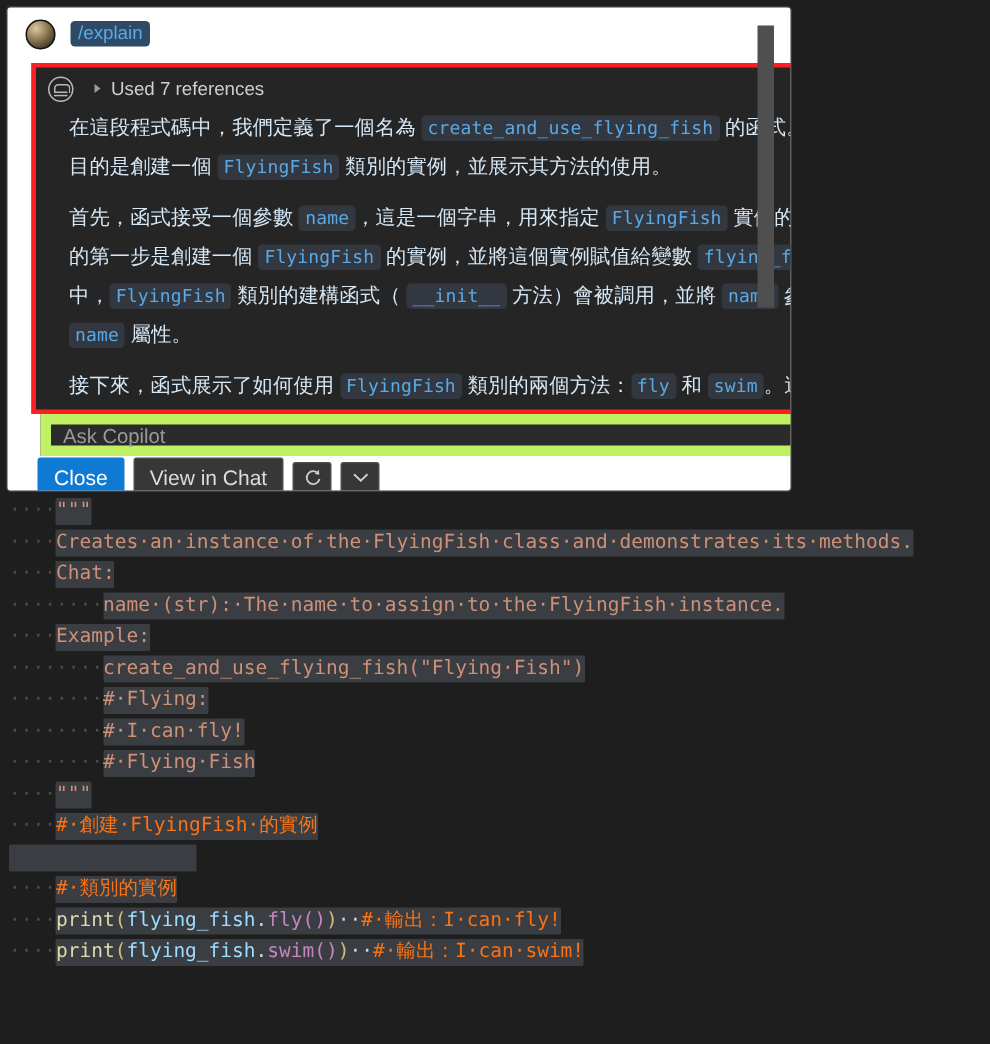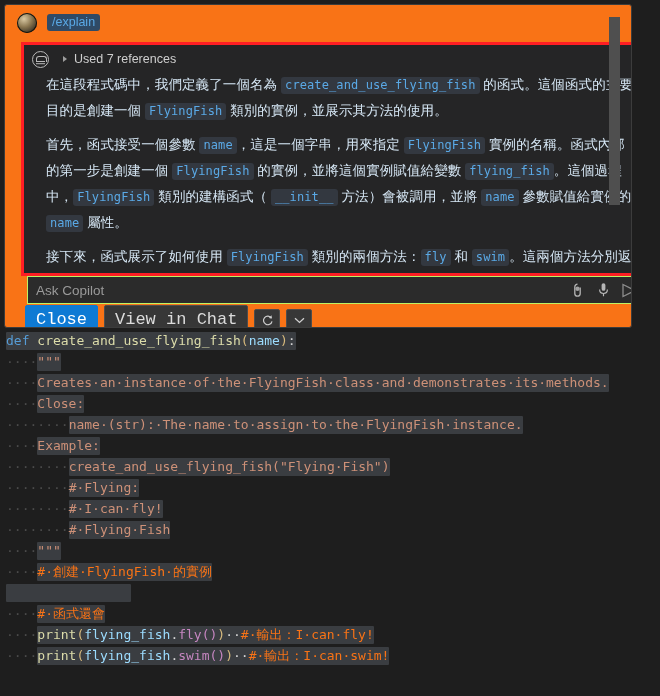--- a/index.html
+++ b/index.html
@@ -9,22 +9,22 @@
     background: #1e1e1e;
     font-family: "Liberation Sans", "DejaVu Sans", sans-serif;
     overflow: hidden;
   }
   #root { position: relative; width: 660px; height: 696px; background: #1e1e1e; }
 
   
   .panel {
     position: absolute;
     left: 4px; top: 4px;
-    width: 628px; height: 324px;
-    background: #f97316;
+    width: 524px; height: 324px;
+    background: #ffffff;
     border: 1px solid #3c3c3c;
     border-radius: 3px;
     overflow: hidden;
   }
 
   
   .req-row {
     position: absolute; left: 0; top: 0;
     width: 652px; height: 35px;
     display: flex; align-items: center;
@@ -101,21 +101,21 @@
     color: #5aa9e6;
     padding: 1px 4px 2px 4px;
     border-radius: 3px;
     white-space: nowrap;
   }
 
   
   .input-wrap {
     position: absolute; left: 22px; top: 271px;
     width: 616px; height: 28px;
-    border: 1px solid #bef264;
+    border: 7px solid #bef264;
     background: #2b2b2b;
     display: flex; align-items: center; justify-content: center;
   }
   .input-field {
     flex: 1 1 auto; background: transparent; border: 0; outline: none;
     color: #d4d4d4; font-size: 13.5px;
     font-family: "Liberation Sans", sans-serif;
     padding: 0 8px;
   }
   .input-field::placeholder { color: #9a9a9a; opacity: 1; }
@@ -124,24 +124,24 @@
     display: flex; align-items: center; justify-content: center;
   }
   .ibtn svg { display: block; }
 
   
   .actions {
     position: absolute; left: 20px; top: 300px;
     display: flex; align-items: center; gap: 6px;
   }
   .btn {
-    font-size: 17px; line-height: 1;
+    font-size: 14px; line-height: 1;
     padding: 5px 10px 6px 10px;
     border-radius: 2px; border: 1px solid transparent;
-    font-family: Liberation Mono, monospace;
+    font-family: Liberation Sans, sans-serif;
     cursor: pointer;
   }
   .btn-primary { background: #0e7ad4; color: #ffffff; border-color: #0e7ad4; }
   .btn-secondary { background: #373737; color: #dcdcdc; border-color: #4d4d4d; }
   .btn-icon {
     background: #373737; border: 1px solid #4d4d4d; border-radius: 2px;
     width: 26px; height: 22px;
     display: flex; align-items: center; justify-content: center;
   }
 
@@ -184,34 +184,33 @@
   .cmt { color: #f97316; }
   .mag { color: #c586c0; }
   .op  { color: #d4d4d4; }
 </style>
 </head>
 <body>
 
 <div id="root">
 
   <div class="editor" id="editor">
-      <div class="cline"><span class="sel"><span class="kw">def</span><span class="op"> </span><span class="fn">create_and_use_flying_fish</span><span class="par">(</span><span class="var">name</span><span class="par">)</span><span class="op">:</span></span></div>
       <div class="cline"><span class="ig">····</span><span class="sel"><span class="str">"""</span></span></div>
       <div class="cline"><span class="ig">····</span><span class="sel"><span class="str">Creates·an·instance·of·the·FlyingFish·class·and·demonstrates·its·methods.</span></span></div>
-      <div class="cline"><span class="ig">····</span><span class="sel"><span class="str">Close:</span></span></div>
+      <div class="cline"><span class="ig">····</span><span class="sel"><span class="str">Chat:</span></span></div>
       <div class="cline"><span class="ig">········</span><span class="sel"><span class="str">name·(str):·The·name·to·assign·to·the·FlyingFish·instance.</span></span></div>
       <div class="cline"><span class="ig">····</span><span class="sel"><span class="str">Example:</span></span></div>
       <div class="cline"><span class="ig">········</span><span class="sel"><span class="str">create_and_use_flying_fish("Flying·Fish")</span></span></div>
       <div class="cline"><span class="ig">········</span><span class="sel"><span class="str">#·Flying:</span></span></div>
       <div class="cline"><span class="ig">········</span><span class="sel"><span class="str">#·I·can·fly!</span></span></div>
       <div class="cline"><span class="ig">········</span><span class="sel"><span class="str">#·Flying·Fish</span></span></div>
       <div class="cline"><span class="ig">····</span><span class="sel"><span class="str">"""</span></span></div>
       <div class="cline"><span class="ig">····</span><span class="sel"><span class="cmt">#·創建·FlyingFish·的實例</span></span></div>
       <div class="cline"><span class="sel">                </span></div>
-      <div class="cline"><span class="ig">····</span><span class="sel"><span class="cmt">#·函式還會</span></span></div>
+      <div class="cline"><span class="ig">····</span><span class="sel"><span class="cmt">#·類別的實例</span></span></div>
       <div class="cline"><span class="ig">····</span><span class="sel"><span class="fn">print</span><span class="par">(</span><span class="var">flying_fish</span><span class="op">.</span><span class="mag">fly</span><span class="mag">(</span><span class="mag">)</span><span class="par">)</span><span class="op">··</span><span class="cmt">#·輸出：I·can·fly!</span></span></div>
       <div class="cline"><span class="ig">····</span><span class="sel"><span class="fn">print</span><span class="par">(</span><span class="var">flying_fish</span><span class="op">.</span><span class="mag">swim</span><span class="mag">(</span><span class="mag">)</span><span class="par">)</span><span class="op">··</span><span class="cmt">#·輸出：I·can·swim!</span></span></div>
     </div>
 
   <div class="panel">
 
     <div class="req-row">
       <div class="avatar"></div>
       <span class="slash-chip">/explain</span>
     </div>

